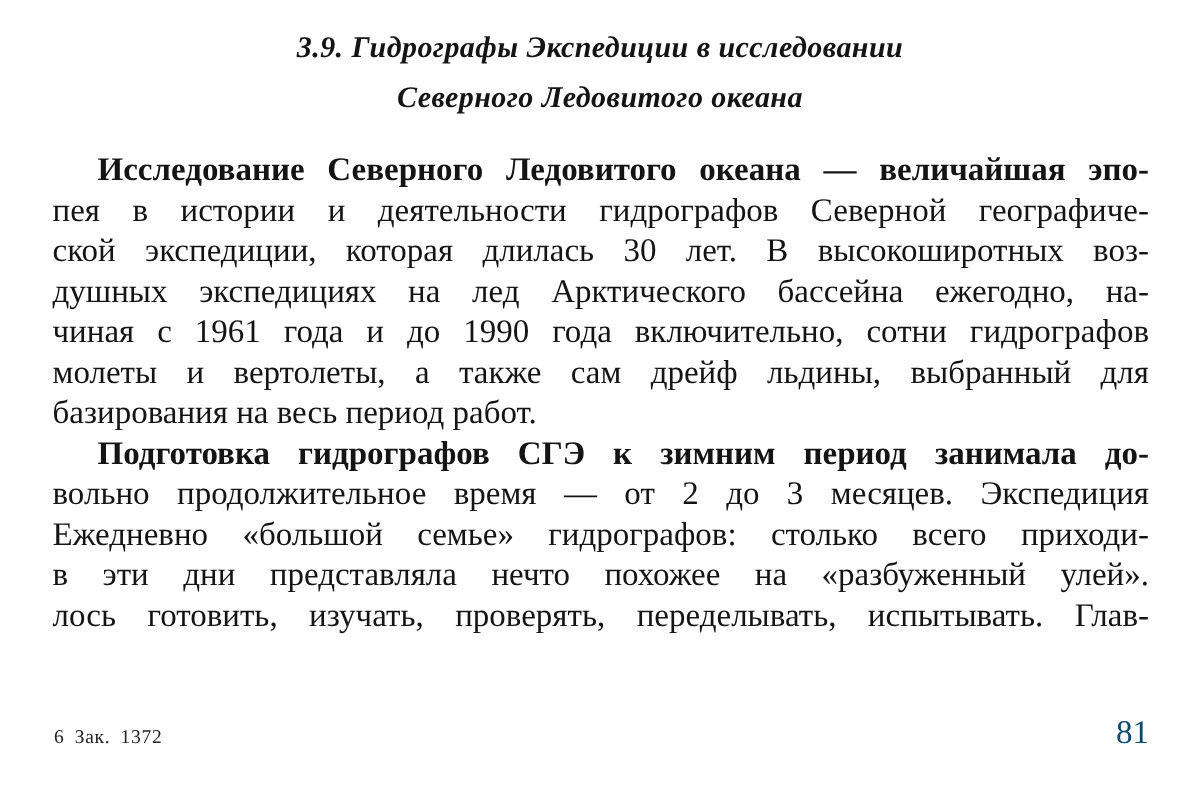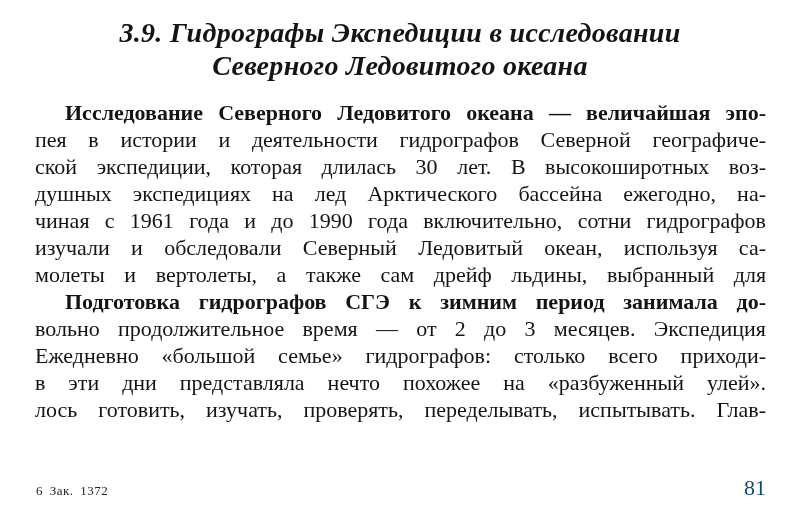--- a/index.html
+++ b/index.html
@@ -18,21 +18,21 @@
     box-sizing: border-box;
   }
   .heading {
     position: absolute;
     top: 16px;
     left: 35px;
     width: 730px;
     text-align: center;
     font-weight: bold;
     font-style: italic;
-    font-size: 28px;
+    font-size: 20px;
     line-height: 33px;
     letter-spacing: 0.3px;
   }
   .body-text {
     position: absolute;
     top: 99px;
     left: 35px;
     width: 731px;
     font-size: 22px;
   }
@@ -79,22 +79,22 @@
   </div>
 
   <div class="body-text">
 
     <div>
       <div class="line indent">Исследование Северного Ледовитого океана — величайшая эпо-</div>
       <div class="line">пея в истории и деятельности гидрографов Северной географиче-</div>
       <div class="line">ской экспедиции, которая длилась 30 лет. В высокоширотных воз-</div>
       <div class="line">душных экспедициях на лед Арктического бассейна ежегодно, на-</div>
       <div class="line">чиная с 1961 года и до 1990 года включительно, сотни гидрографов</div>
-      <div class="line">изучали и обследовали Северный Ледовитый океан, используя са-</div>
       <div class="line">молеты и вертолеты, а также сам дрейф льдины, выбранный для</div>
+      <div class="line para-end">базирования на весь период работ.</div>
     </div>
 
     <div>
       <div class="line indent">Подготовка гидрографов СГЭ к зимним период занимала до-</div>
       <div class="line">вольно продолжительное время — от 2 до 3 месяцев. Экспедиция</div>
       <div class="line">Ежедневно «большой семье» гидрографов: столько всего приходи-</div>
       <div class="line">в эти дни представляла нечто похожее на «разбуженный улей».</div>
       <div class="line">лось готовить, изучать, проверять, переделывать, испытывать. Глав-</div>
     </div>
 

